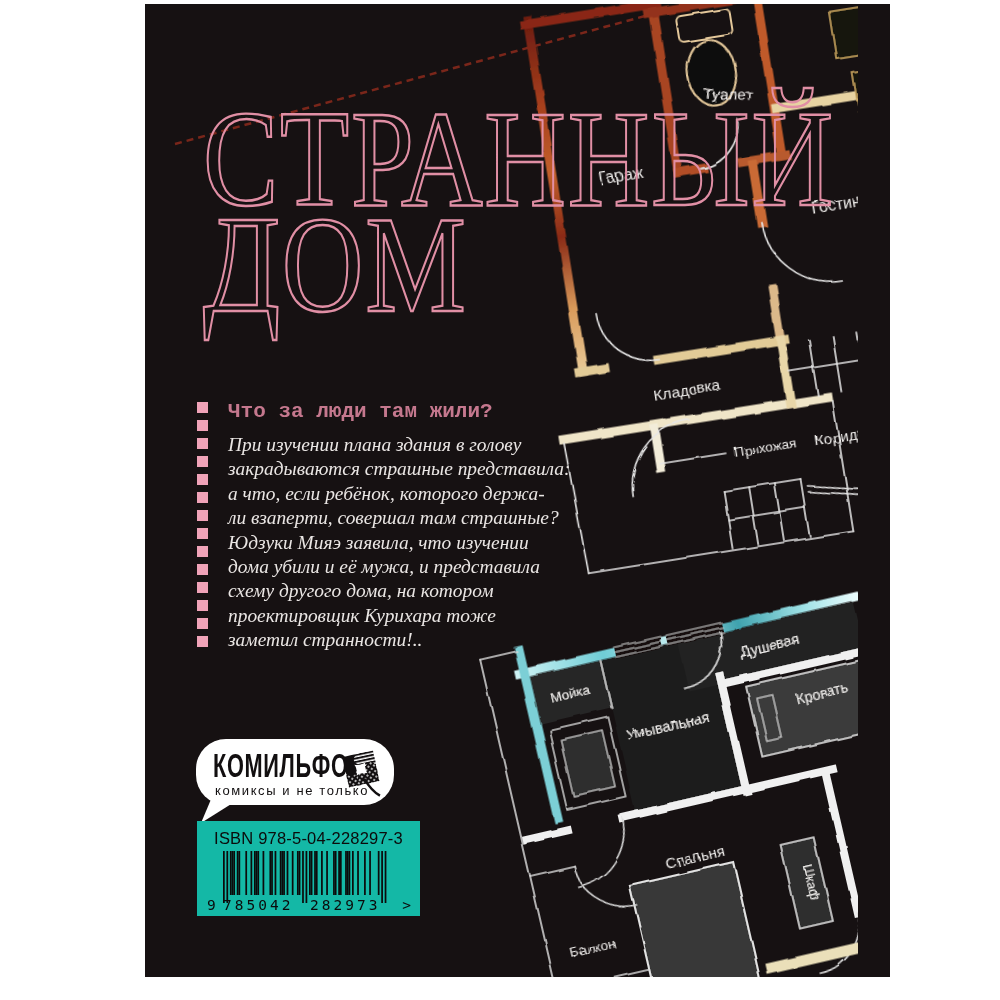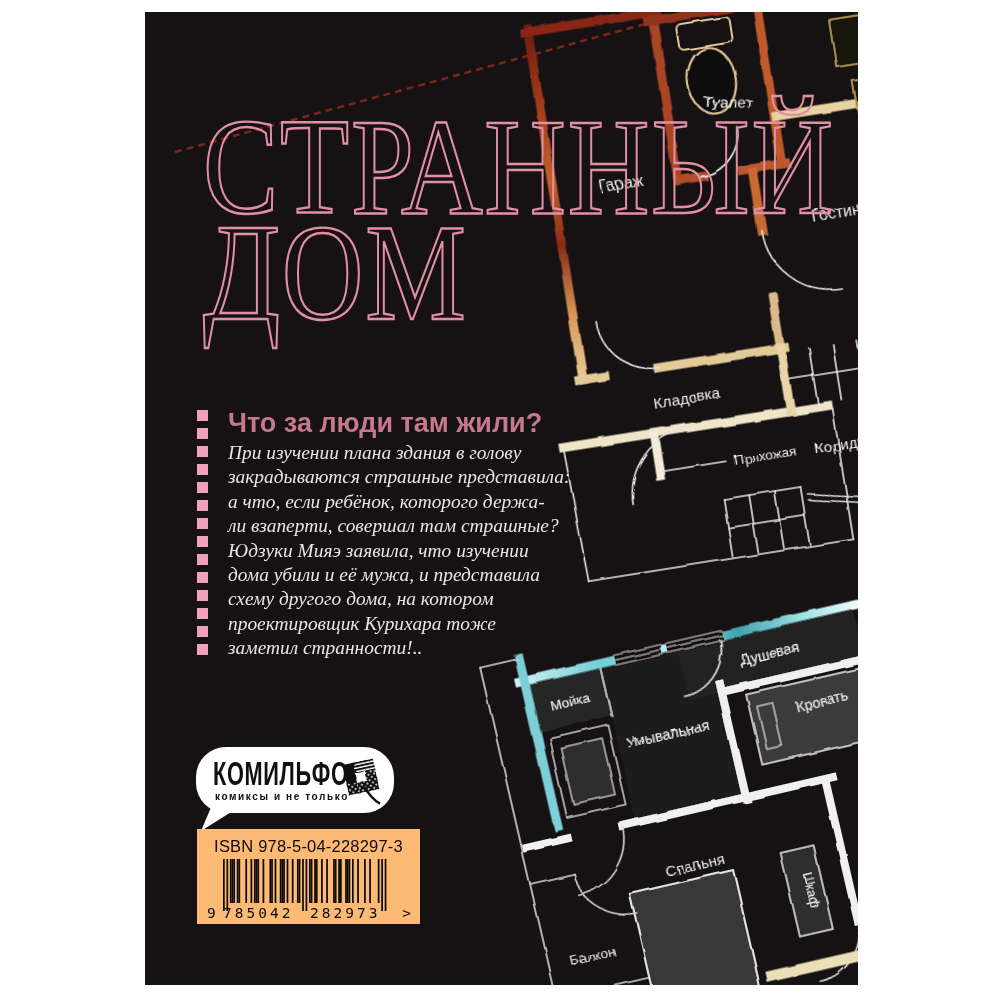--- a/index.html
+++ b/index.html
@@ -1,45 +1,45 @@
 <!DOCTYPE html>
 <html style="--cover_bg: #161112; --title_outline: #e18fa5; --heading: #c5788e; --dash: #f0a3b8; --body_text: #eae6e4; --rust: #a8431f; --cream: #e7d3a2; --teal: #7ccfd6;"><head>
 <meta charset="utf-8">
 <style>
   html,body{margin:0;padding:0;}
   .page{position:relative;width:1000px;height:1000px;background:#ffffff;overflow:hidden;
         font-family:"Liberation Sans",sans-serif;}
-  .cover{position:absolute;left:145px;top:12px;width:713px;height:973px;
-         background:var(--cover_bg,#161112);overflow:hidden;}
+  .cover{position:absolute;left:145px;top:4px;width:713px;height:973px;
+         background:var(--cover_bg,#161112);overflow:hidden;padding-left:32px;}
   .plans{position:absolute;left:0;top:0;z-index:1;}
   
   .title{position:absolute;left:58px;top:102px;z-index:2;}
   .title .tl{font-family:"Liberation Serif",serif;font-size:138px;line-height:106px;
      font-weight:400;letter-spacing:2px;color:rgba(0,0,0,0);
      -webkit-text-stroke:2.4px var(--title_outline,#e695aa);
      transform:scaleX(0.82);transform-origin:left top;white-space:nowrap;}
   
   .annotation{position:absolute;left:52px;top:396px;z-index:2;width:480px;}
   .dash-col{position:absolute;left:0;top:2px;width:11px;height:246px;
      background:repeating-linear-gradient(to bottom,var(--dash,#f0a3b8) 0 11px,rgba(0,0,0,0) 11px 18px);}
-  .ann-head{position:absolute;left:31px;top:0;font-family:Liberation Sans, sans-serif;
-     font-size:27px;font-weight:600;color:var(--heading,#c5788e);white-space:nowrap;}
+  .ann-head{position:absolute;left:31px;top:0;font-family:Liberation Mono, monospace;
+     font-size:21px;font-weight:600;color:var(--heading,#c5788e);white-space:nowrap;}
   .ann-body{position:absolute;left:31px;top:33px;font-family:"Liberation Serif",serif;
      font-size:19.4px;line-height:24.4px;color:var(--body_text,#eae6e4);}
   .ann-body div{white-space:nowrap;font-style:italic;}
   
   .logo{position:absolute;left:51px;top:735px;z-index:2;width:198px;height:55px;}
   .bubble{position:absolute;left:0;top:0;width:198px;height:66px;background:#fff;border-radius:30px;}
   .logo-name{position:absolute;left:17px;top:7px;font-weight:700;font-size:34px;color:#120f10;
      letter-spacing:1px;transform:scaleX(0.64);transform-origin:left top;white-space:nowrap;}
-  .logo-tag{position:absolute;left:19px;top:44px;font-weight:700;font-size:10px;color:#120f10;
+  .logo-tag{position:absolute;left:19px;top:44px;font-weight:400;font-size:13px;color:#120f10;
      letter-spacing:1.6px;white-space:nowrap;}
   .logo svg{position:absolute;left:0;top:0;}
   
-  .isbn{position:absolute;left:52px;top:817px;z-index:2;width:223px;height:95px;background:#fdba74;}
+  .isbn{position:absolute;left:52px;top:817px;z-index:2;width:223px;height:95px;background:#14b8a6;}
   .isbn-label{position:absolute;left:0;top:8px;width:100%;text-align:center;
      font-size:16.5px;color:#0b0b0b;letter-spacing:0.2px;}
   .isbn svg{position:absolute;left:0;top:0;}
   .isbn-digits{position:absolute;left:10px;top:76px;width:204px;display:flex;
      font-family:"DejaVu Sans Mono",monospace;font-size:14.5px;color:#0b0b0b;}
   .isbn-digits .d1{width:16px;}
   .isbn-digits .g{flex:1;text-align:left;letter-spacing:3px;}
   .isbn-digits .ar{width:14px;text-align:right;}
   
   text.pl{font-family:"Liberation Sans",sans-serif;fill:#f0eeec;}

